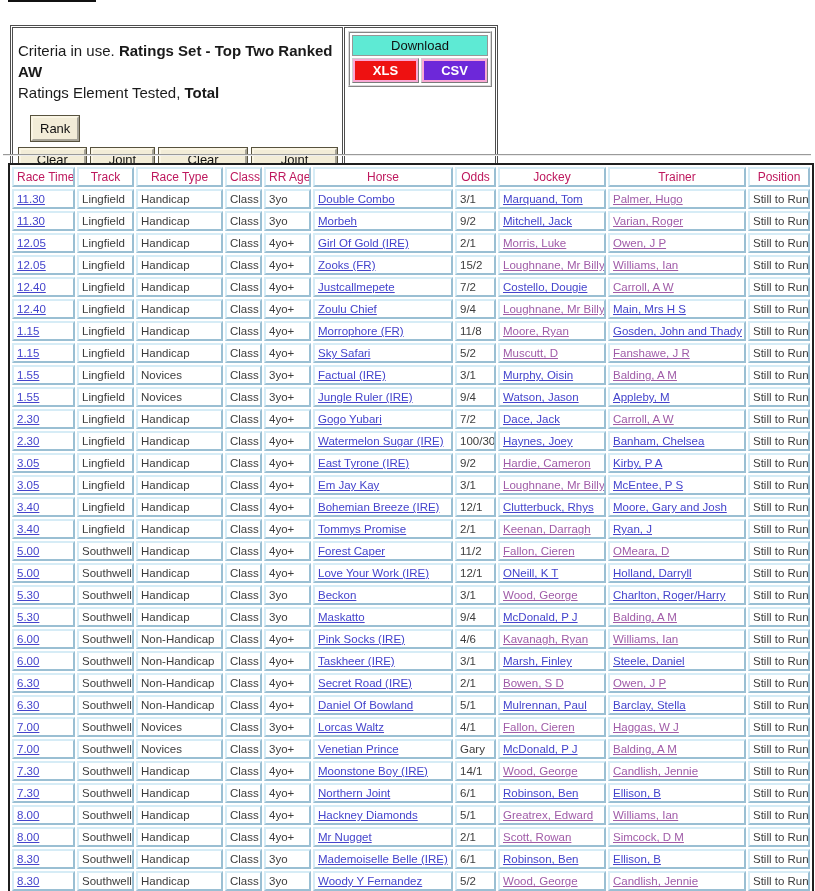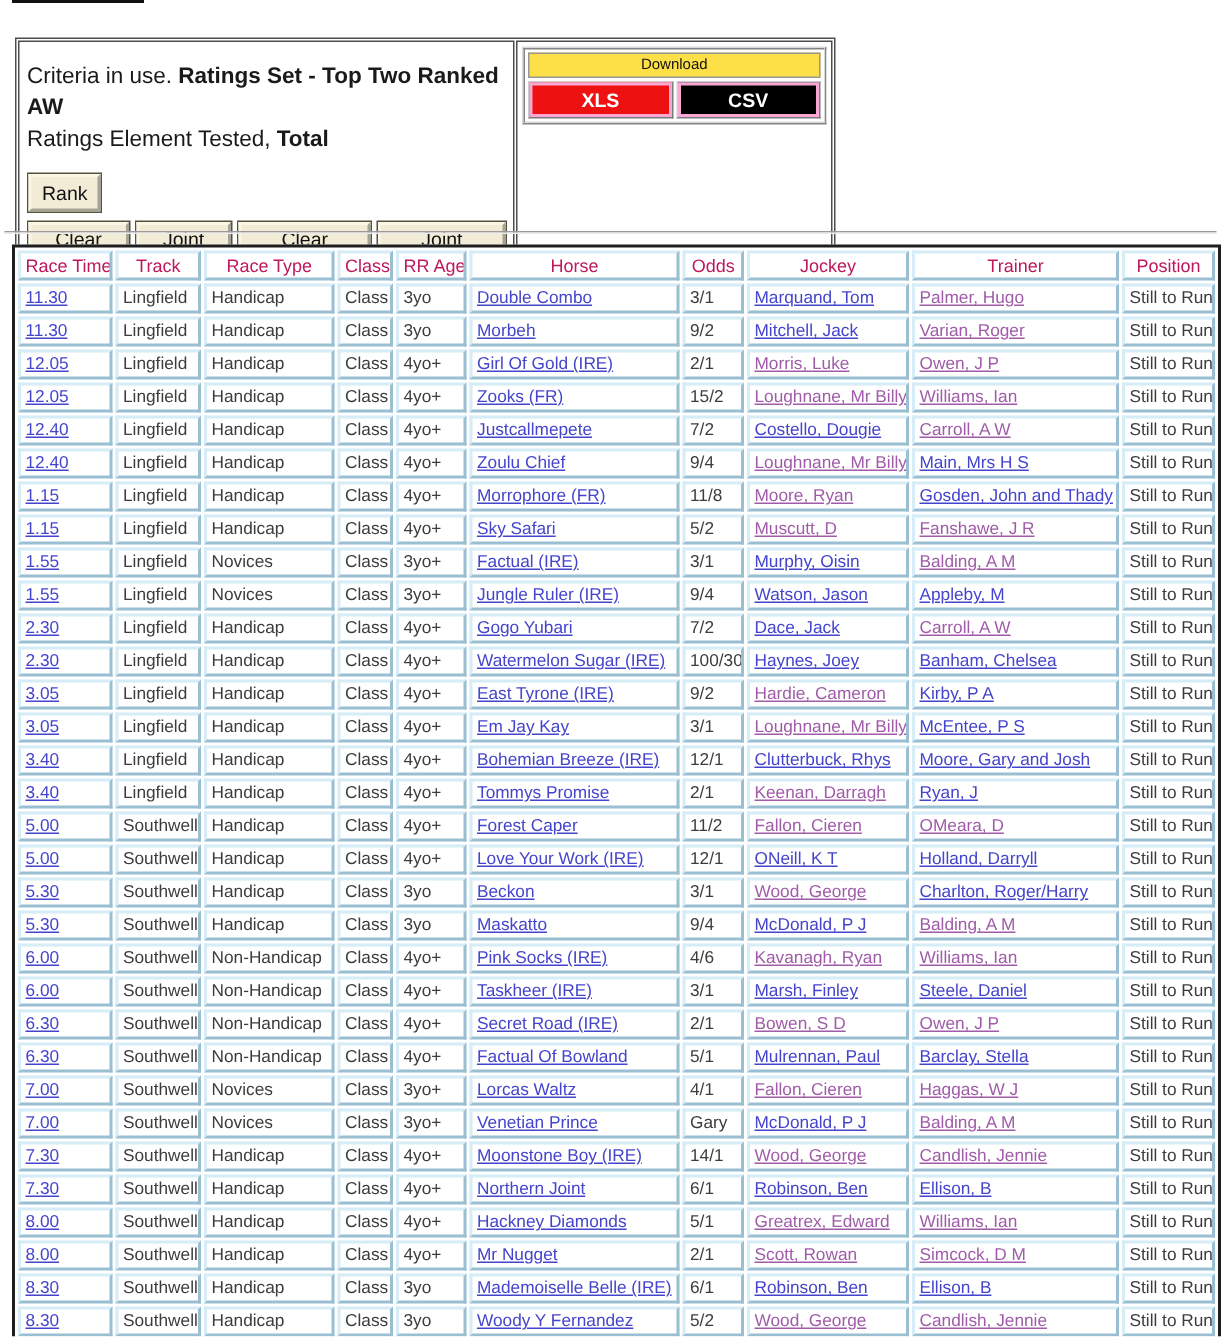--- a/index.html
+++ b/index.html
@@ -2,39 +2,39 @@
 <html><head>
 <meta charset="utf-8">
 <style>
   html,body{margin:0;padding:0;background:#fff;font-family:"Liberation Sans",sans-serif;}
   .stage{position:relative;width:815px;height:891px;overflow:hidden;background:#fff;}
 
   
   .clip-underline{position:absolute;left:8px;top:0;width:88px;height:2px;background:#111;}
 
   
-  .crit-wrap{position:absolute;left:10px;top:25px;width:547px;border:1px solid #4d4d4d;background:#fff;display:flex;padding:1px;gap:1px;box-sizing:border-box;}
+  .crit-wrap{position:absolute;left:10px;top:25px;width:488px;border:1px solid #4d4d4d;background:#fff;display:flex;padding:1px;gap:1px;box-sizing:border-box;}
   .crit-cell{border:1px solid #4d4d4d;background:#fff;box-sizing:border-box;}
   .crit-left{flex:0 0 331px;padding:4px 5px 5px 5px;}
   .crit-right{flex:1 1 auto;padding:2px;}
   .crit-text{font-size:15px;color:#1a1a1a;line-height:1.4;margin-top:8px;}
   .crit-text b{font-weight:bold;}
-  .rank-row{margin-top:13px;margin-left:1px;}
+  .rank-row{margin-top:13px;margin-left:13px;}
   .btn-row{margin-top:7px;margin-left:1px;display:flex;gap:5px;}
   .btn{font-family:"Liberation Sans",sans-serif;font-size:13px;color:#111;background:#f2ecd7;
        border:2px outset #faf5e4;box-shadow:0 0 0 1px #57523e;padding:2px 6px;cursor:pointer;}
   .rank-row .btn{padding:3px 7px;}
 
   .dl-table{width:calc(100% - 2px);margin:1px;border:2px ridge #d9d9d9;border-spacing:2px;border-collapse:separate;}
-  .dl-head{background:#fde047;border:1px solid #979797;text-align:center;font-size:10px;color:#111;padding:2px 0;}
+  .dl-head{background:#5eead4;border:1px solid #979797;text-align:center;font-size:13px;color:#111;padding:2px 0;}
   .dl-td{padding:0;border:1px outset #cfcfcf;width:50%;}
   a.dl{display:block;text-align:center;font-weight:bold;font-size:13px;color:#fff;padding:2px 0;
        border:2px solid #f9a8d4;text-decoration:none;}
   .xls{background:#ee1111;}
-  .csv{background:#000000;}
+  .csv{background:#6d28d9;}
 
   
   .rule{position:absolute;left:3px;top:154px;width:808px;height:0;border-top:1px solid #9a9a9a;border-bottom:1px solid #ececec;}
 
   
   table.results{position:absolute;left:8px;top:163px;width:799px;table-layout:fixed;
                 border:2px solid #1f1f1f;border-spacing:2px;border-collapse:separate;background:#fff;}
   table.results th, table.results td{
       border:2px solid;border-color:#d6ecf6 #9abfd3 #9abfd3 #d6ecf6;
       padding:0 3px;font-size:11.5px;line-height:16px;height:16px;
@@ -390,21 +390,21 @@
           <td><a href="#" class="lnk visited">Bowen, S D</a></td>
           <td><a href="#" class="lnk visited">Owen, J P</a></td>
           <td>Still to Run</td>
         </tr>
         <tr>
           <td><a href="#" class="lnk">6.30</a></td>
           <td>Southwell</td>
           <td>Non-Handicap</td>
           <td>Class 6</td>
           <td>4yo+</td>
-          <td><a href="#" class="lnk">Factual Of Bowland</a></td>
+          <td><a href="#" class="lnk">Daniel Of Bowland</a></td>
           <td>5/1</td>
           <td><a href="#" class="lnk">Mulrennan, Paul</a></td>
           <td><a href="#" class="lnk">Barclay, Stella</a></td>
           <td>Still to Run</td>
         </tr>
         <tr>
           <td><a href="#" class="lnk">7.00</a></td>
           <td>Southwell</td>
           <td>Novices</td>
           <td>Class 3</td>

